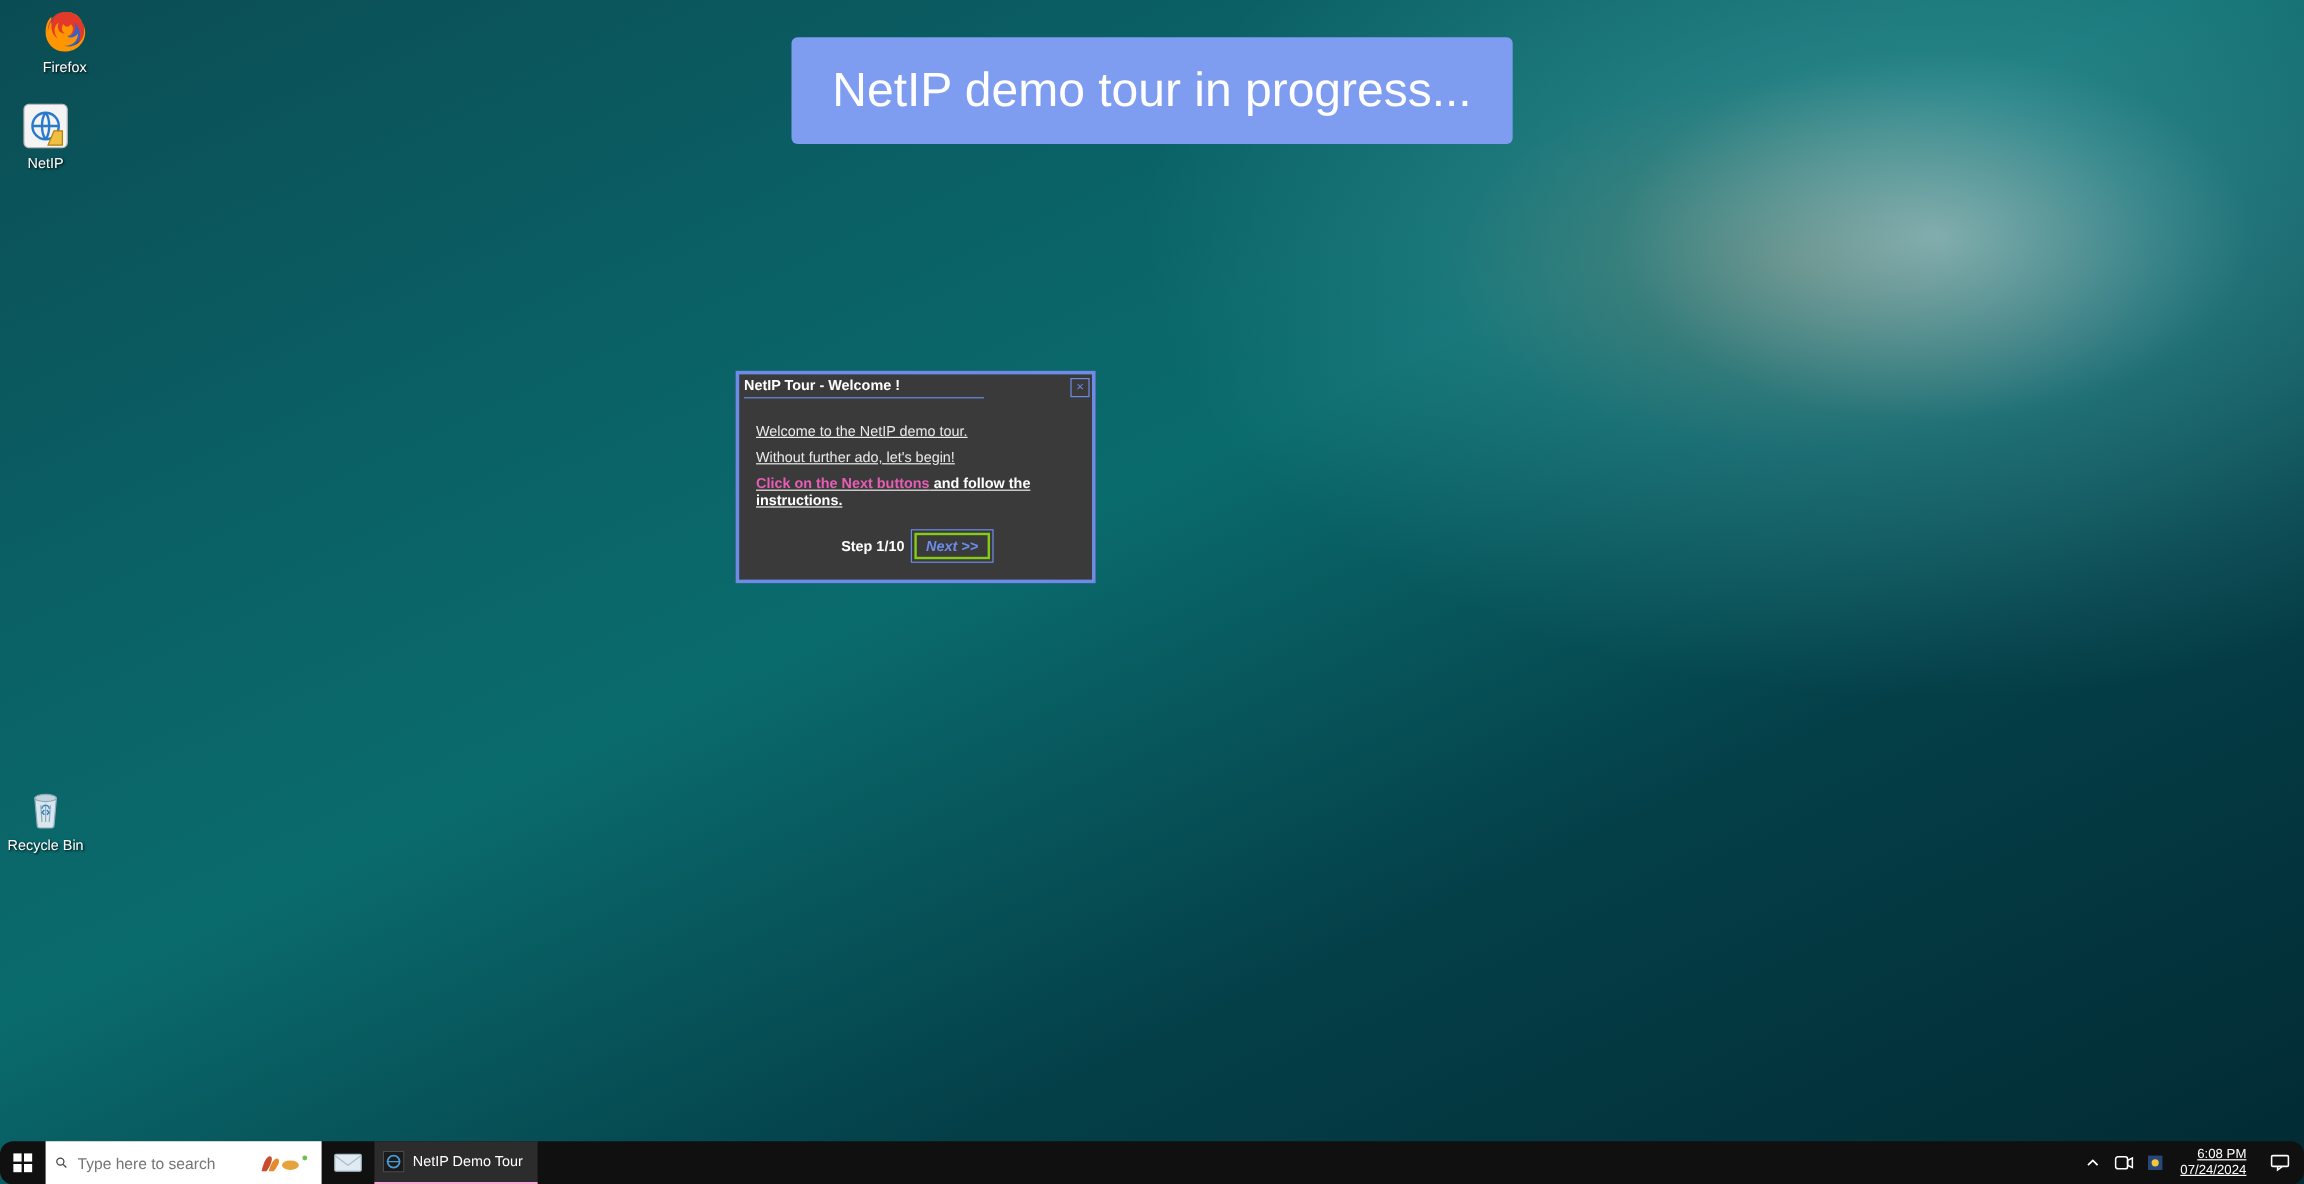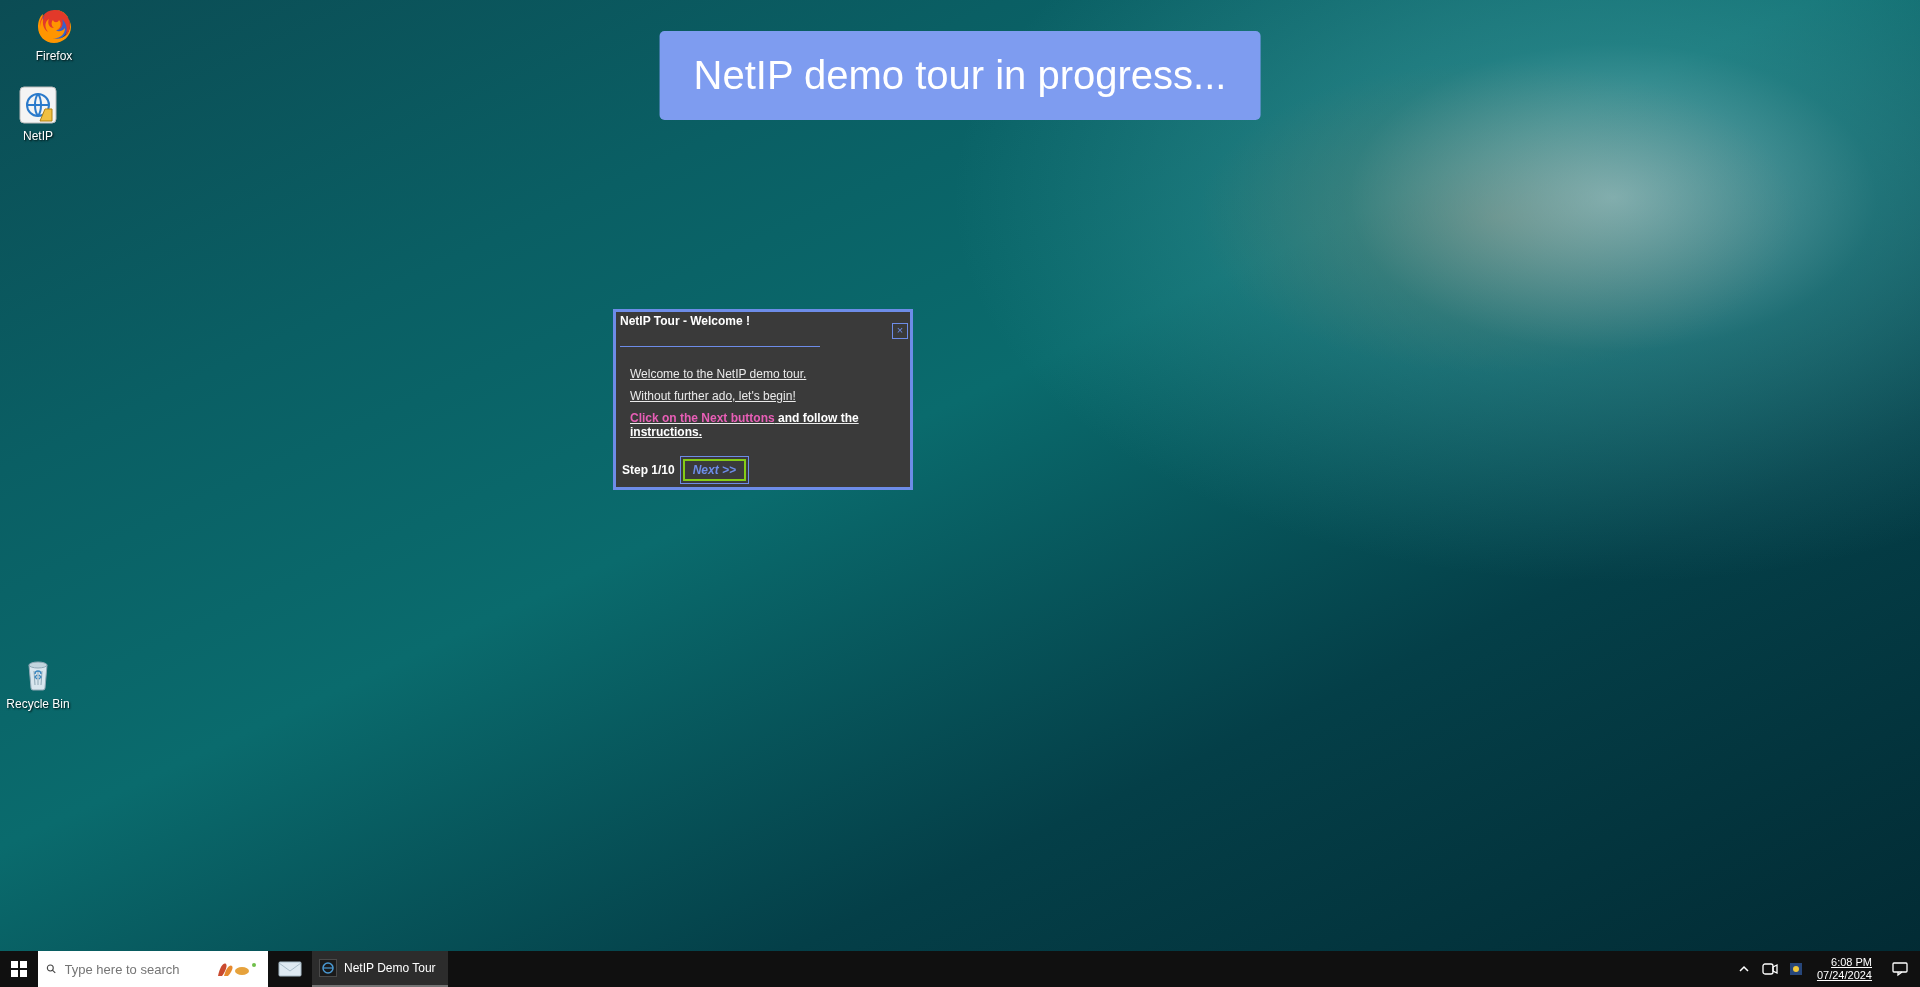--- a/index.html
+++ b/index.html
@@ -57,44 +57,44 @@
     background: #3a3a3a;
     border: 3px solid #6d8ce8;
   }
   #tour-titlebar {
     display: flex; align-items: center; justify-content: space-between;
     padding: 2px 2px 2px 4px;
   }
   #tour-title {
     color: #fff; font-size: 12px; font-weight: 600;
     border-bottom: 1px solid #6d8ce8;
-    padding-bottom: 18px;
+    padding-bottom: 3px;
     flex: 0 0 auto;
     width: 200px;
   }
   #tour-close {
     width: 16px; height: 16px;
     border: 1px solid #6d8ce8;
     color: #6d8ce8;
     background: transparent;
     font-size: 11px; line-height: 13px;
     cursor: pointer;
     display: flex; align-items: center; justify-content: center;
   }
   #tour-body {
     padding: 18px 14px 6px 14px;
     color: #eaeaea; font-size: 12px; text-decoration: underline;
   }
   #tour-body p { margin-bottom: 8px; }
   #tour-body .hl  { color: #e85eb6; font-weight: 700; }
   #tour-body .bld { font-weight: 700; color: #fff; }
   #tour-footer {
-    display: flex; align-items: center; justify-content: flex-start;
+    display: flex; align-items: center; justify-content: center;
     gap: 8px;
-    padding: 6px 6px 6px 6px;
+    padding: 6px 6px 17px 6px;
   }
   #tour-step {
     color: #fff; font-size: 12px; font-weight: 700;
   }
   #tour-next {
     border: 2px solid #84cc16;
     outline: 1px solid #6d8ce8;
     outline-offset: 2px;
     background: transparent;
     color: #6d8ce8;
@@ -106,20 +106,21 @@
 
   
   #taskbar {
     position: absolute;
     left: 0; right: 0; bottom: 0;
     height: 36px;
     background: #101010;
     display: flex; align-items: stretch;
     color: #fff;
     font-size: 12px;
+    border-radius: 11px;
   }
   #start-btn {
     width: 38px;
     display: flex; align-items: center; justify-content: center;
     cursor: pointer;
   }
   #search-box {
     width: 230px;
     background: #fff;
     display: flex; align-items: center;
@@ -134,21 +135,21 @@
   .task-icon {
     width: 44px;
     display: flex; align-items: center; justify-content: center;
     cursor: pointer;
   }
   .task-icon.mail svg { filter: none; }
   #task-app {
     display: flex; align-items: center; gap: 7px;
     padding: 0 12px 0 7px;
     background: #2c2c2c;
-    border-bottom: 2px solid #737373;
+    border-bottom: 2px solid #f9a8d4;
     cursor: pointer;
   }
   #task-app .appic {
     width: 18px; height: 18px; background:#1a1a1a; border:1px solid #4a4a4a;
     display:flex; align-items:center; justify-content:center;
   }
   #taskbar-spacer { flex: 1; }
   #tray {
     display: flex; align-items: center;
     gap: 4px;

